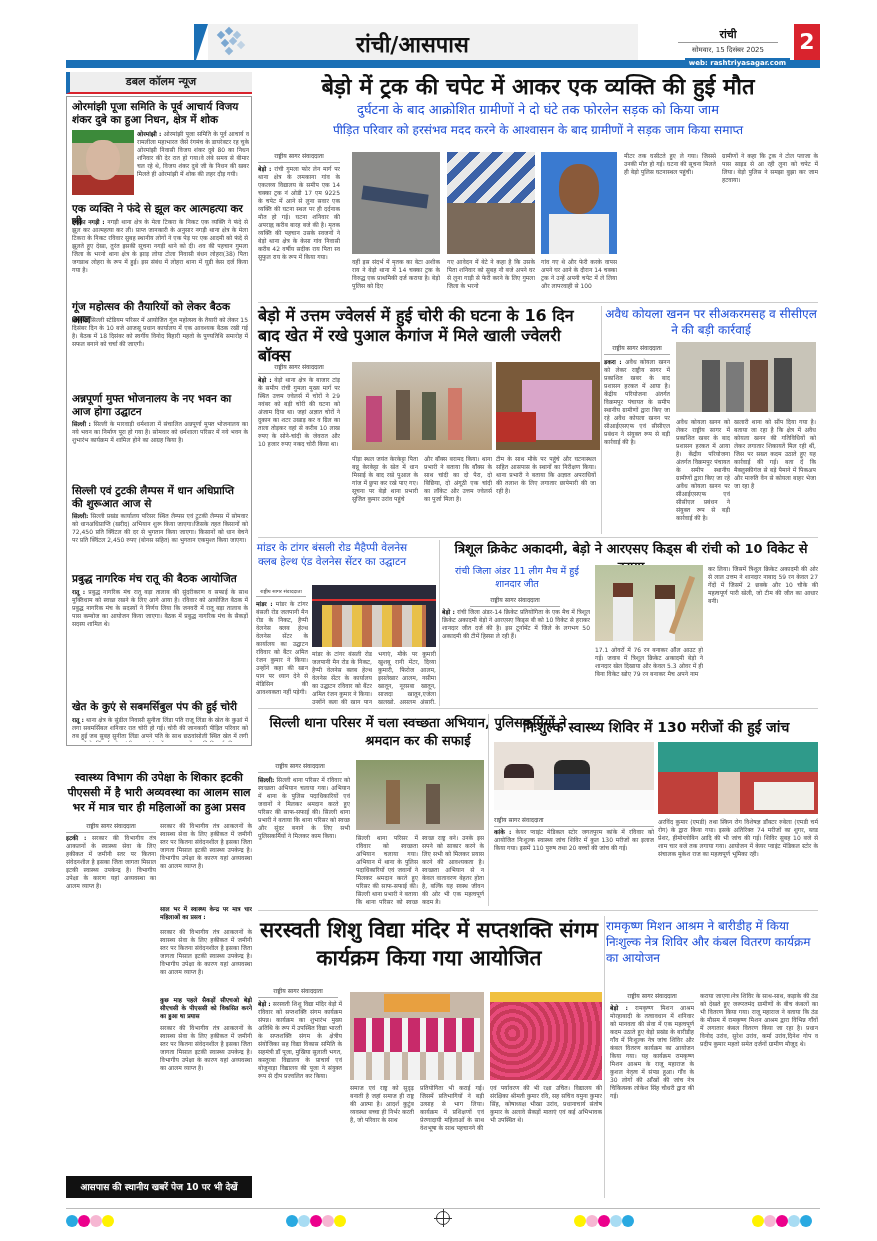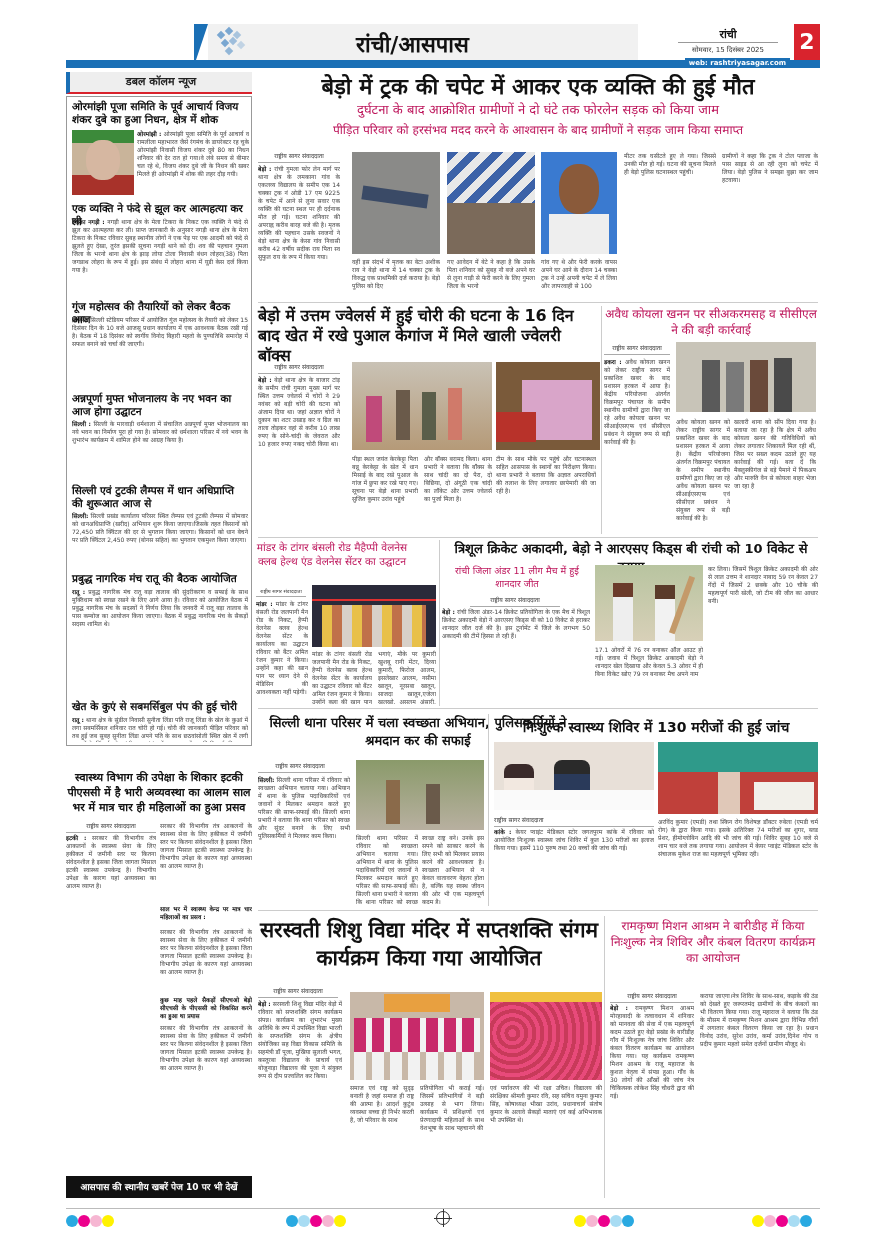--- a/index.html
+++ b/index.html
@@ -18,21 +18,21 @@
 .webbar{position:absolute;left:0;top:36px;width:754px;height:8px;background:#1a6fb5}
 .web{position:absolute;right:30px;top:34px;font-size:7px;color:#fff;font-weight:bold;background:#1a6fb5;padding:0 4px;height:10px;line-height:10px}
 .dc{position:absolute;left:66px;top:72px;width:186px;height:22px;background:#eee;border-left:4px solid #1a6fb5;border-bottom:2px solid #d9232d;text-align:center;font-weight:bold;font-size:11px;line-height:20px}
 .box{position:absolute;left:66px;top:96px;width:186px;height:650px;border:1px solid #999}
 h3.sh{font-family:"DejaVu Sans",sans-serif;font-weight:bold;font-size:10.5px;line-height:13px;color:#111;position:absolute}
 .txt{position:absolute;font-size:6px;line-height:8px;color:#444;text-align:justify;overflow:hidden}
 .txt b{color:#111}
 .photo{position:absolute;overflow:hidden}
 .byline{position:absolute;font-size:6px;color:#333;border-bottom:1px solid #aaa;padding-bottom:2px;text-align:center}
 .hd{position:absolute;font-weight:bold;color:#111;font-family:"DejaVu Sans",sans-serif}
-.sub{position:absolute;color:#be185d;font-family:"DejaVu Sans",sans-serif}
+.sub{position:absolute;color:#1d4ed8;font-family:"DejaVu Sans",sans-serif}
 .vline{position:absolute;width:1px;background:#ccc}
 .hline{position:absolute;height:1px;background:#ccc}
 .footbar{position:absolute;left:66px;top:1176px;width:186px;height:22px;background:#111;color:#fff;font-weight:bold;font-size:9px;line-height:22px;text-align:center}
 .reg{position:absolute;top:1215px;width:12px;height:12px;border-radius:50%}
 .cross{position:absolute;left:436px;top:1211px;width:14px;height:14px;border:1px solid #333;border-radius:50%}
 .cross:before{content:"";position:absolute;left:6px;top:-3px;width:1px;height:18px;background:#333}
 .cross:after{content:"";position:absolute;top:6px;left:-3px;height:1px;width:18px;background:#333}
 </style>
 </head>
 <body>
@@ -208,21 +208,21 @@
 </div>
 <div class="photo" style="left:490px;top:992px;width:112px;height:88px;background:#d8405a">
   <div style="position:absolute;left:0;top:0;width:112px;height:10px;background:#f0c040"></div>
   <div style="position:absolute;left:0;top:10px;width:112px;height:78px;background:repeating-radial-gradient(circle at 20% 40%,#e84a7a 0 4px,#c83a5a 4px 8px)"></div>
 </div>
 <div class="txt" style="left:350px;top:1084px;width:64px;height:114px">समाज एवं राष्ट्र को सुदृढ़ बनाती है जहां समाज ही राष्ट्र की आत्मा है। आदर्श कुटुंब व्यवस्था बच्चा ही निर्भर करती है, जो परिवार के साथ</div>
 <div class="txt" style="left:420px;top:1084px;width:64px;height:114px">प्रतियोगिता भी कराई गई। जिसमें प्रतिभागियों ने बड़ी उत्साह से भाग लिया। कार्यक्रम में प्रशिक्षणों एवं प्रेरणादायी महिलाओं के साथ वेशभूषा के साथ पहचानने की</div>
 <div class="txt" style="left:490px;top:1084px;width:112px;height:114px">एवं पर्यावरण की भी रक्षा उचित। विद्यालय की संरक्षिका श्रीमती कुमार रवि, सह सचिव यमुना कुमार सिंह, कोषाध्यक्ष भीखा उरांव, प्रधानाचार्य संतोष कुमार के अलावे सैकड़ों माताएं एवं कई अभिभावक भी उपस्थित थे।</div>
 <div class="vline" style="left:604px;top:916px;height:282px"></div>
 
-<div class="sub" style="left:606px;top:918px;width:214px;font-size:12px;line-height:16px;text-align:center">रामकृष्ण मिशन आश्रम ने बारीडीह में किया निःशुल्क नेत्र शिविर और कंबल वितरण कार्यक्रम का आयोजन</div>
+<div class="sub" style="left:606px;top:918px;width:214px;font-size:12px;line-height:16px;text-align:left">रामकृष्ण मिशन आश्रम ने बारीडीह में किया निःशुल्क नेत्र शिविर और कंबल वितरण कार्यक्रम का आयोजन</div>
 <div class="byline" style="left:610px;top:992px;width:84px">राष्ट्रीय सागर संवाददाता</div>
 <div class="txt" style="left:610px;top:1004px;width:84px;height:194px"><b>बेड़ो :</b> <span>रामकृष्ण मिशन आश्रम मोरहाबादी के तत्वावधान में शनिवार को मानवता की सेवा में एक महत्वपूर्ण कदम उठाते हुए बेड़ो प्रखंड के बारीडीह गाँव में निःशुल्क नेत्र जांच शिविर और कंबल वितरण कार्यक्रम का आयोजन किया गया। यह कार्यक्रम रामकृष्ण मिशन आश्रम के राजू महाराज के कुशल नेतृत्व में संपन्न हुआ। गाँव के 30 लोगों की आँखों की जांच नेत्र चिकित्सक लोकेश सिंह चौधरी द्वारा की गई।</span></div>
 <div class="txt" style="left:700px;top:992px;width:118px;height:206px">कराया जाएगा।नेत्र शिविर के साथ-साथ, कड़ाके की ठंड को देखते हुए जरूरतमंद ग्रामीणों के बीच कंबलों का भी वितरण किया गया। राजू महाराज ने बताया कि ठंड के मौसम में रामकृष्ण मिशन आश्रम द्वारा विभिन्न गाँवों में लगातार कंबल वितरण किया जा रहा है। प्रधान विनोद उरांव, सुरेश उरांव, कर्मा उरांव,दिनेश गोप व प्रदीप कुमार महतो समेत दर्जनों ग्रामीण मौजूद थे।</div>
 
 <div class="hline" style="left:66px;top:1208px;width:754px;background:#bbb"></div>
 <div>
   <div class="reg" style="left:66px;background:#29a9e1"></div>
   <div class="reg" style="left:78px;background:#ec008c"></div>
   <div class="reg" style="left:90px;background:#f6b6d2"></div>
   <div class="reg" style="left:102px;background:#fff200"></div>

